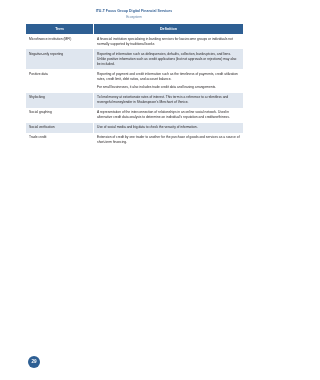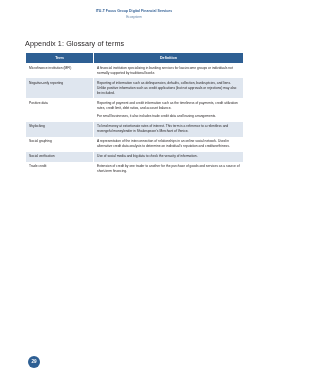--- a/index.html
+++ b/index.html
@@ -115,21 +115,20 @@
 </head>
 <body>
 
 <div class="page">
 
   <div class="doc-header">
     <div class="doc-header-title">ITU-T Focus Group Digital Financial Services</div>
     <div class="doc-header-sub">Ecosystem</div>
   </div>
 
-  <h1 class="appendix-title">Appendix 1:  Glossary of terms</h1>
 
   <div class="glossary-wrap">
     <table class="glossary">
       <colgroup>
         <col class="c-term">
         <col class="c-def">
       </colgroup>
       <thead>
         <tr>
           <th>Term</th>

